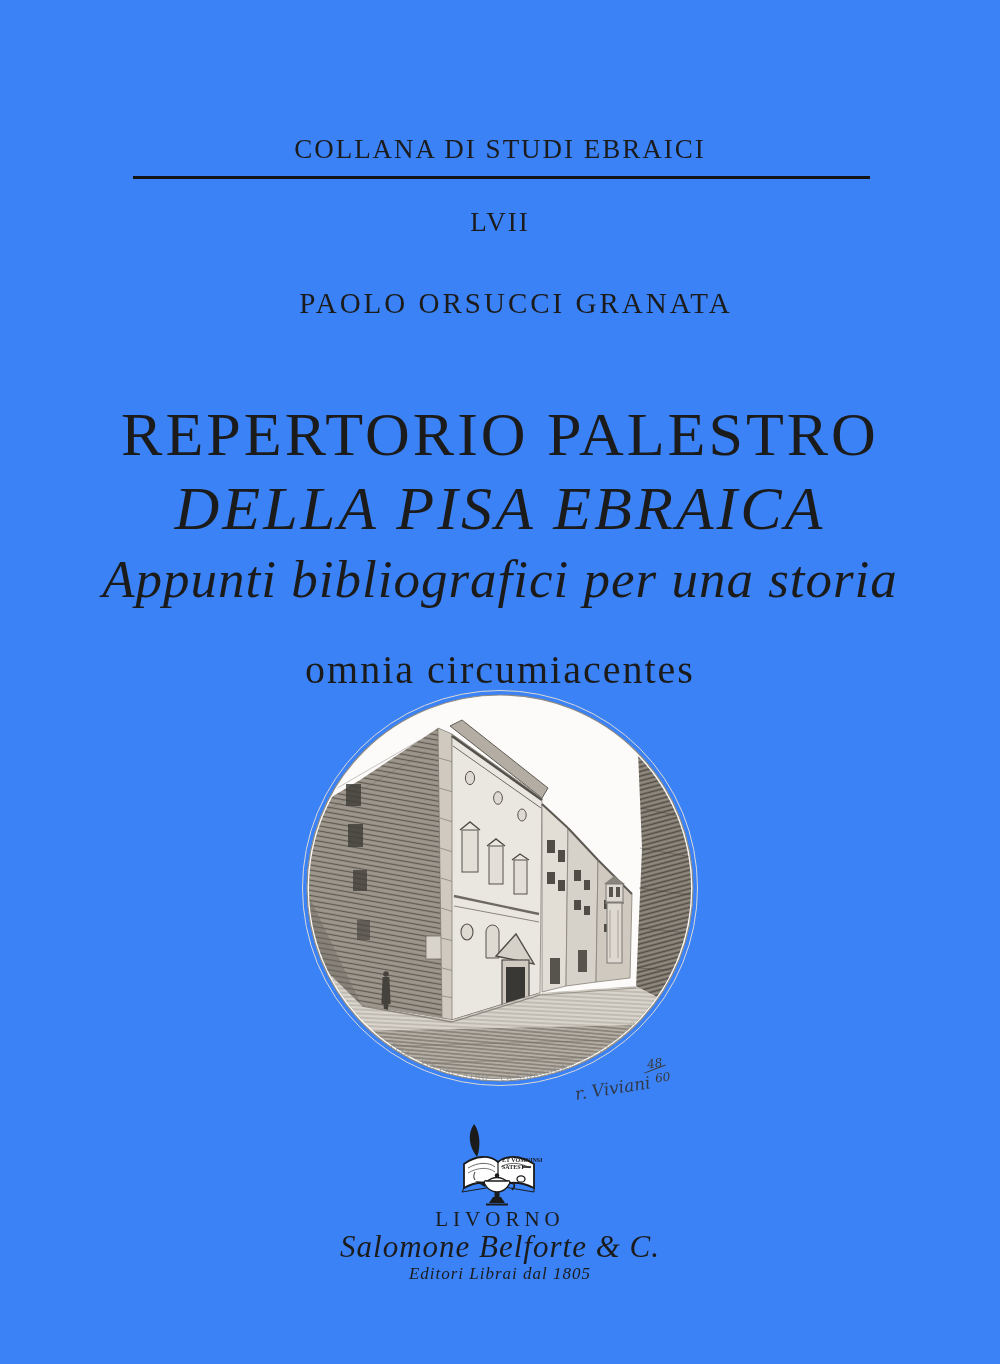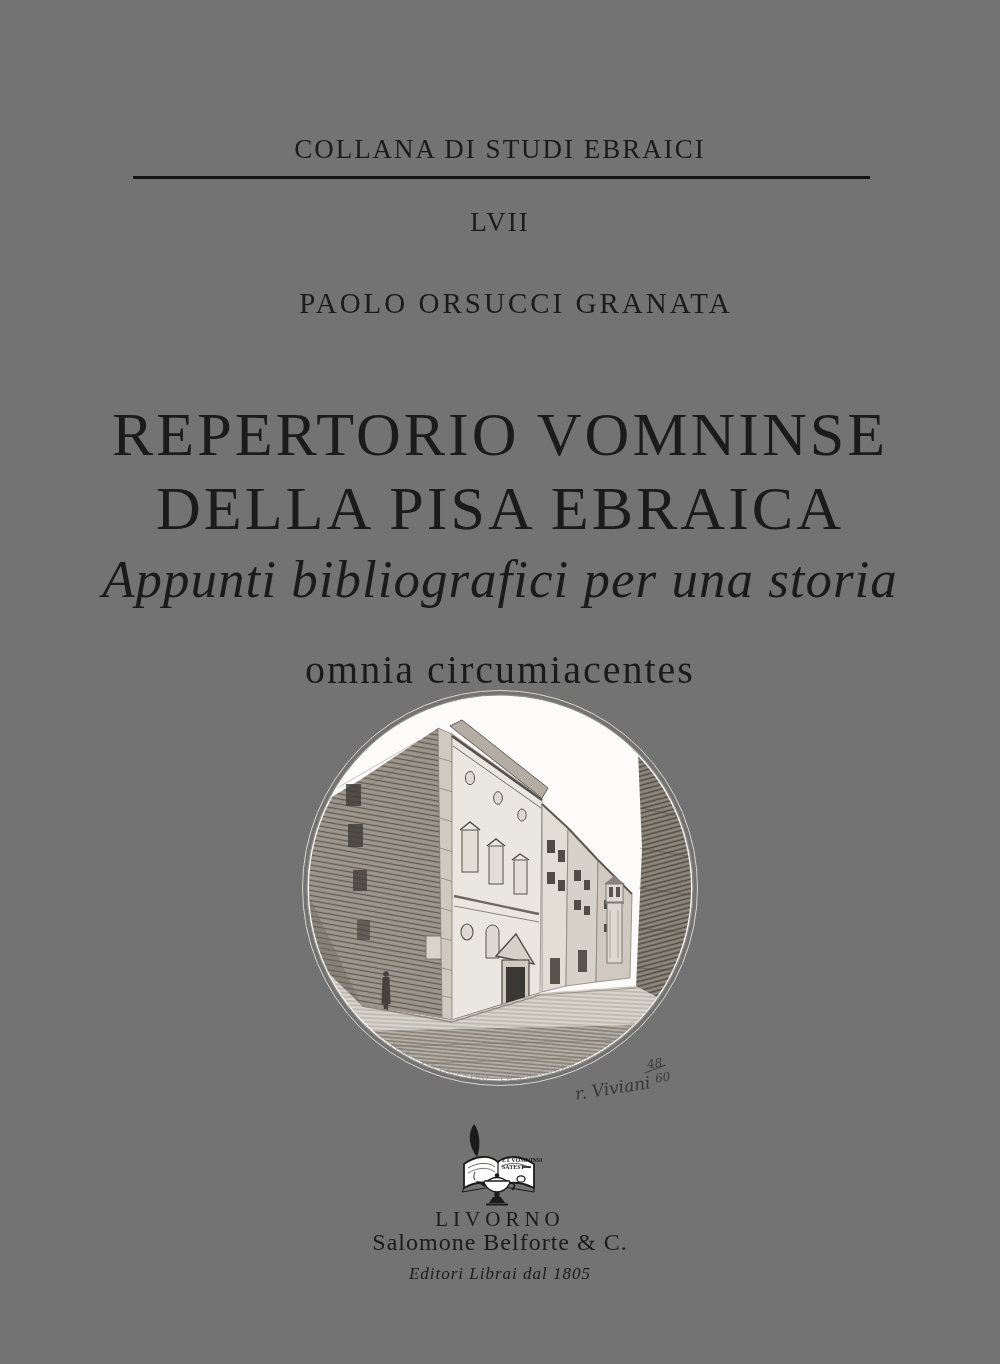--- a/index.html
+++ b/index.html
@@ -1,49 +1,49 @@
 <!DOCTYPE html>
 <html><head>
 <meta charset="utf-8">
 <style>
   html,body{margin:0;padding:0;background:#e8e8e8;}
   .page{
     position:relative;
     width:1000px;height:1364px;
     margin:0 auto;
-    background:#737373;
+    background:#3b82f6;
     font-family:"Liberation Serif","DejaVu Serif",serif;
     color:#1b1b1b;
     overflow:hidden;
   }
   .cline{position:absolute;left:0;width:1000px;text-align:center;white-space:nowrap;}
   .series-title{top:134px;font-size:27px;letter-spacing:2px;}
   .series-rule{position:absolute;top:176px;left:133px;width:737px;height:3px;background:#141414;}
   .series-number{top:207px;font-size:27px;letter-spacing:2px;text-align:center;}
   .author{top:287px;font-size:29px;letter-spacing:3px;padding-left:16px;}
   .title1{top:399px;font-size:62px;letter-spacing:3px;}
-  .title2{top:473px;font-size:62px;letter-spacing:3px;}
+  .title2{top:473px;font-size:62px;letter-spacing:3px;font-style:italic;}
   .subtitle1{top:549px;font-size:53px;font-style:italic;letter-spacing:1px;}
   .subtitle2{top:609px;font-size:40px;letter-spacing:2px;margin-top:37px;}
   .etching{position:absolute;left:300px;top:688px;width:400px;height:430px;}
   .logo{position:absolute;left:458px;top:1122px;width:84px;height:90px;}
   .city{top:1207px;font-size:21px;letter-spacing:5px;}
-  .publisher{top:1229px;font-size:24px;letter-spacing:1px;}
+  .publisher{top:1229px;font-size:31px;font-style:italic;letter-spacing:1px;}
   .tagline{top:1264px;font-size:17px;letter-spacing:1px;font-style:italic;}
 </style>
 </head>
 <body>
 
 <div class="page">
 
   <div class="cline series-title">COLLANA DI STUDI EBRAICI</div>
   <div class="series-rule"></div>
   <div class="cline series-number">LVII</div>
   <div class="cline author">PAOLO ORSUCCI GRANATA</div>
-  <div class="cline title1">REPERTORIO VOMNINSE</div>
+  <div class="cline title1">REPERTORIO PALESTRO</div>
   <div class="cline title2">DELLA PISA EBRAICA</div>
   <div class="cline subtitle1">Appunti bibliografici per una storia</div>
   <div class="cline subtitle2">omnia circumiacentes</div>
 
   <svg class="etching" viewBox="0 0 400 430" xmlns="http://www.w3.org/2000/svg">
     <defs>
       <clipPath id="circClip">
           <circle cx="200" cy="200" r="191"></circle>
         </clipPath>
       <pattern id="pWallL" width="5" height="5" patternUnits="userSpaceOnUse" patternTransform="rotate(100)">

